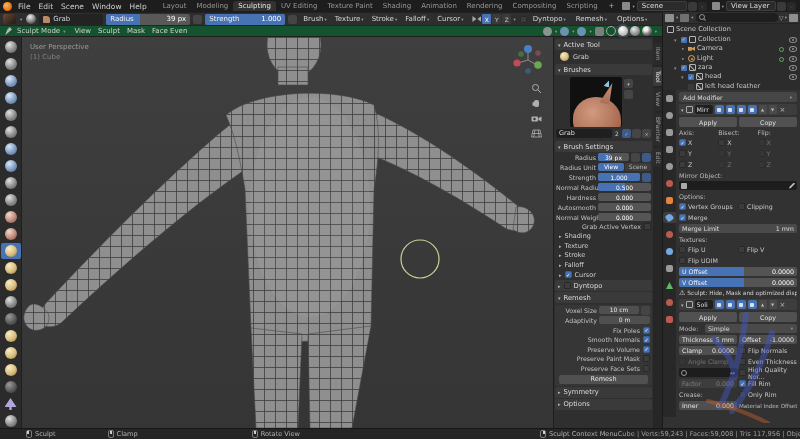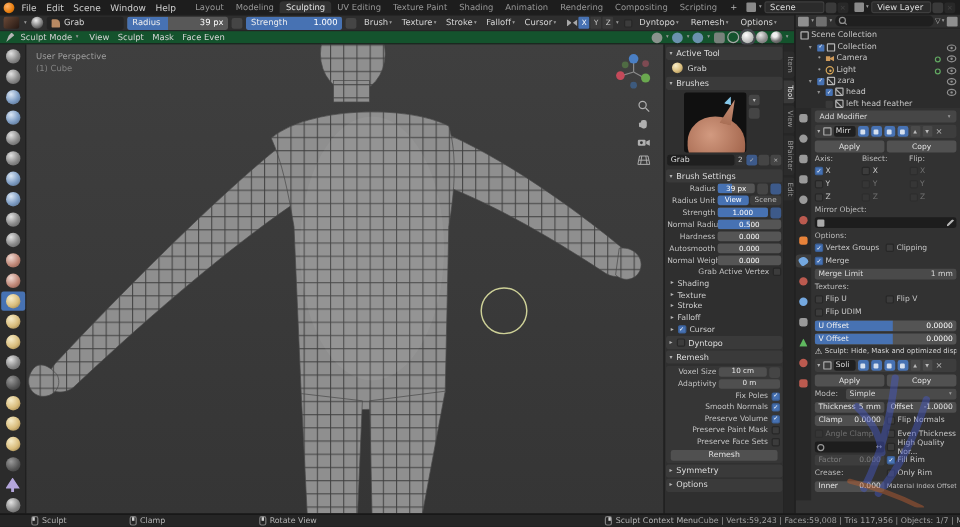--- a/index.html
+++ b/index.html
@@ -260,21 +260,21 @@
   .swap{color:#aaa;font-size:6px}
   .miolbl{font-size:5.6px;color:#bdbdbd;white-space:nowrap;overflow:hidden}
   
   #statusbar{position:absolute;left:0;top:428px;width:800px;height:11px;background:#252525;
     border-top:1px solid #161616;display:flex;align-items:center;font-size:6.6px;color:#9f9f9f;
     padding:0 6px;z-index:6}
   .hints{display:flex;align-items:center}
   .hint{display:flex;align-items:center;gap:3px;color:#b3b3b3;white-space:nowrap}
   .hint:nth-child(1){margin-left:20px}
   .hint:nth-child(2){margin-left:52px}
-  .hint:nth-child(3){margin-left:78px}
+  .hint:nth-child(3){margin-left:114px}
   .hint:nth-child(4){margin-left:240px}
   .mouse{width:6px;height:8px;border:1px solid #7e7e7e;border-radius:2px;position:relative;flex:none}
   .mouse::after{content:"";position:absolute;top:0;width:2px;height:3px;background:#cfcfcf}
   .m-left::after{left:0}.m-mid::after{left:1.5px}.m-right::after{right:0}
   .stats{margin-left:auto;white-space:nowrap}
   
   .watermark{position:absolute;right:6px;bottom:16px;z-index:9;opacity:.45;pointer-events:none}
 </style>
 </head>
 <body>

